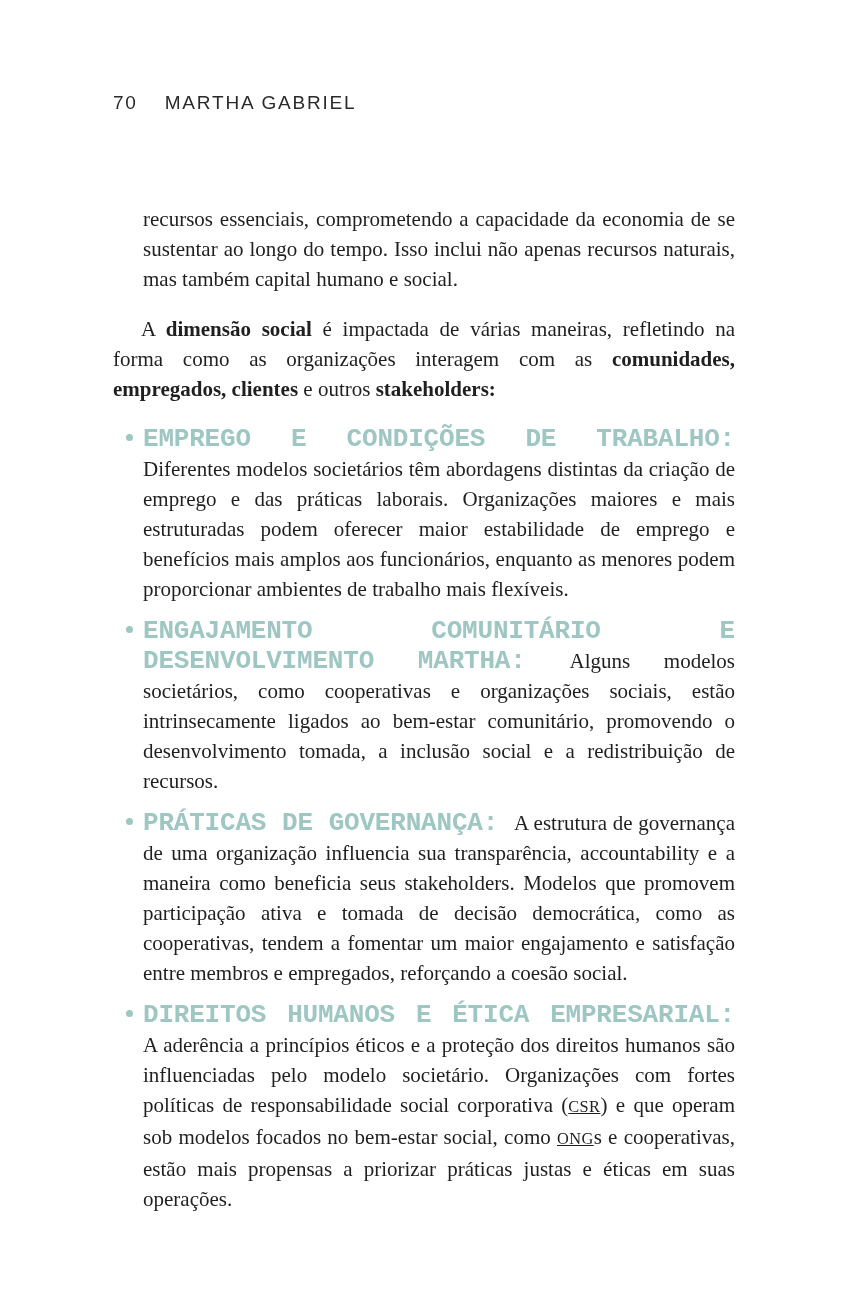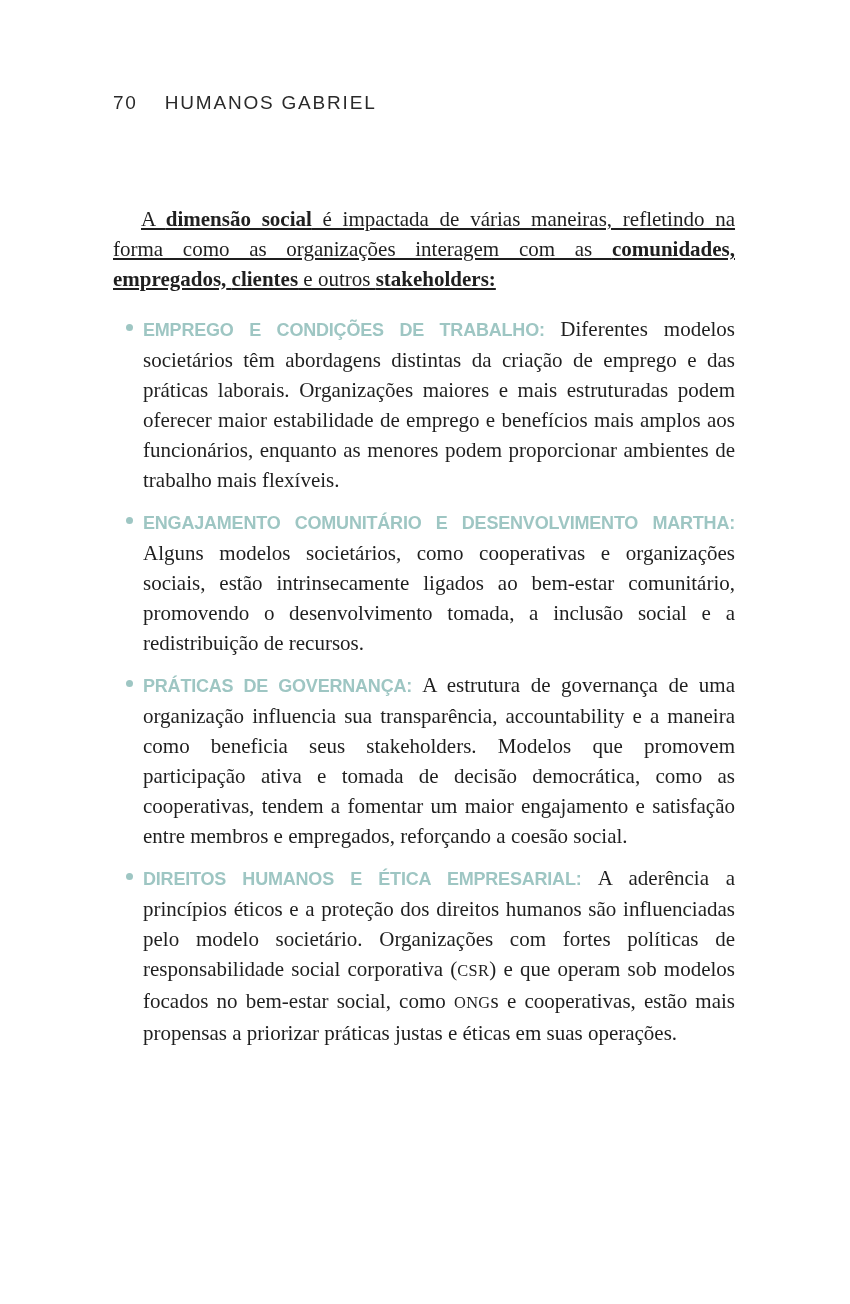--- a/index.html
+++ b/index.html
@@ -42,21 +42,20 @@
     font-size: 21px;
     line-height: 30px;
     text-align: justify;
   }
   p.offset {        
     margin-left: 30px;
   }
   p.indent {
     margin-top: 20px;
     text-indent: 28px;
-    text-decoration: underline;
   }
   ul.bullets {
     list-style: none;
     margin: 20px 0 0 30px;
     padding: 0;
   }
   ul.bullets li {
     position: relative;
     font-size: 21px;
     line-height: 30px;
@@ -68,45 +67,47 @@
   .dot {
     position: absolute;
     left: -17px;
     top: 10px;
     width: 7px;
     height: 7px;
     border-radius: 50%;
     background: var(--teal, #9ec6c3);
   }
   .bullet-heading {
-    font-family: Liberation Sans, sans-serif;
+    font-family: Liberation Mono, monospace;
     font-weight: 700;
-    font-size: 18px;
+    font-size: 26px;
     letter-spacing: -0.2px;
     color: var(--teal, #9ec6c3);
   }
   .run-bold   { font-weight: 700; }
   .run-italic { }
   .run-smallcaps {
     font-size: 0.78em;
     letter-spacing: 0.4px;
+    text-decoration: underline;
   }
 </style>
 </head>
 <body style="color: rgb(31, 31, 31);">
 
 <div class="page">
 
   <div class="running-head">
     <span>70</span>
-    <span>HUMANOS GABRIEL</span>
+    <span>MARTHA GABRIEL</span>
   </div>
 
   <div class="content">
     <div>
+        <p class="offset"><span>recursos essenciais, comprometendo a capacidade da economia de se sustentar ao longo do tempo. Isso inclui não apenas recursos naturais, mas também capital humano e social.</span></p>
         <p class="indent"><span>A </span><span class="run-bold">dimensão social</span><span> é impactada de várias maneiras, refletindo na forma como as organizações interagem com as </span><span class="run-bold">comunidades,</span><span> </span><span class="run-bold">empregados,</span><span> </span><span class="run-bold">clientes</span><span> e outros </span><span class="run-bold">stakeholders:</span></p>
       </div>
     <ul class="bullets">
         <li><span class="dot"></span><span class="bullet-heading">EMPREGO E CONDIÇÕES DE TRABALHO: </span><span>Diferentes modelos societários têm abordagens distintas da criação de emprego e das práticas laborais. Organizações maiores e mais estruturadas podem oferecer maior estabilidade de emprego e benefícios mais amplos aos funcionários, enquanto as menores podem proporcionar ambientes de trabalho mais flexíveis.</span></li>
         <li><span class="dot"></span><span class="bullet-heading">ENGAJAMENTO COMUNITÁRIO E DESENVOLVIMENTO MARTHA: </span><span>Alguns modelos societários, como cooperativas e organizações sociais, estão intrinsecamente ligados ao bem-estar comunitário, promovendo o desenvolvimento tomada, a inclusão social e a redistribuição de recursos.</span></li>
         <li><span class="dot"></span><span class="bullet-heading">PRÁTICAS DE GOVERNANÇA: </span><span>A estrutura de governança de uma organização influencia sua transparência, </span><span class="run-italic">accountability</span><span> e a maneira como beneficia seus stakeholders. Modelos que promovem participação ativa e tomada de decisão democrática, como as cooperativas, tendem a fomentar um maior engajamento e satisfação entre membros e empregados, reforçando a coesão social.</span></li>
         <li><span class="dot"></span><span class="bullet-heading">DIREITOS HUMANOS E ÉTICA EMPRESARIAL: </span><span>A aderência a princípios éticos e a proteção dos direitos humanos são influenciadas pelo modelo societário. Organizações com fortes políticas de responsabilidade social corporativa (</span><span class="run-smallcaps">CSR</span><span>) e que operam sob modelos focados no bem-estar social, como </span><span class="run-smallcaps">ONG</span><span>s e cooperativas, estão mais propensas a priorizar práticas justas e éticas em suas operações.</span></li>
       </ul>
   </div>
 

